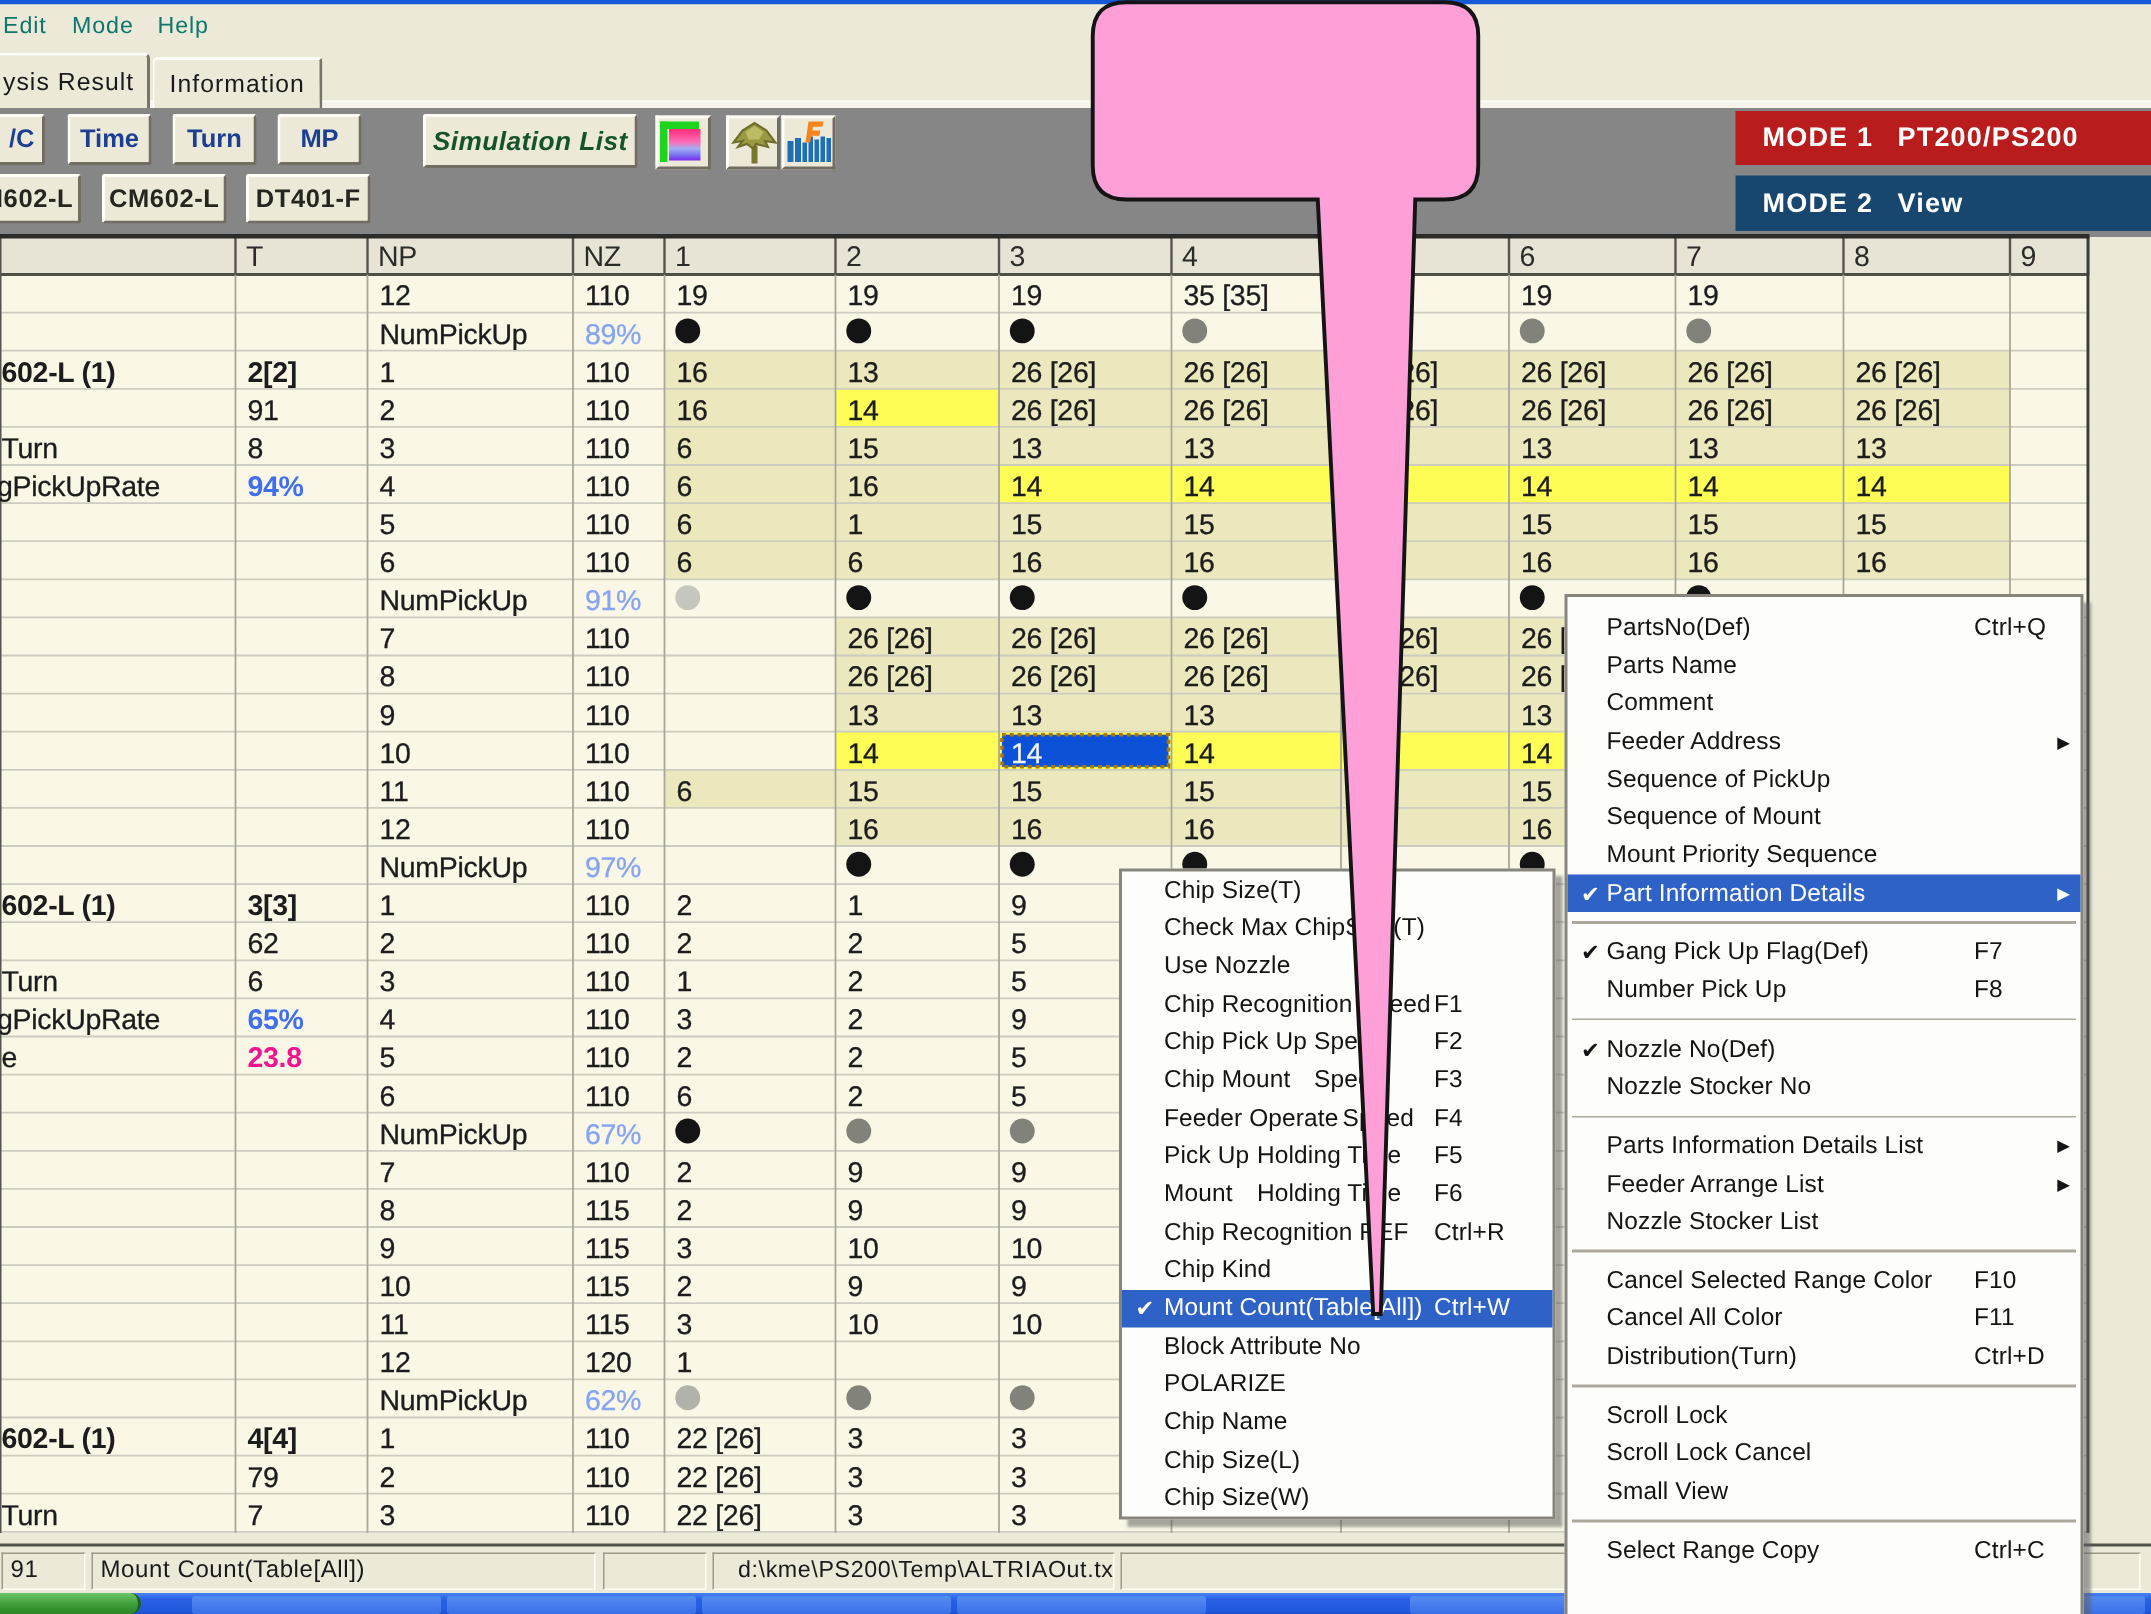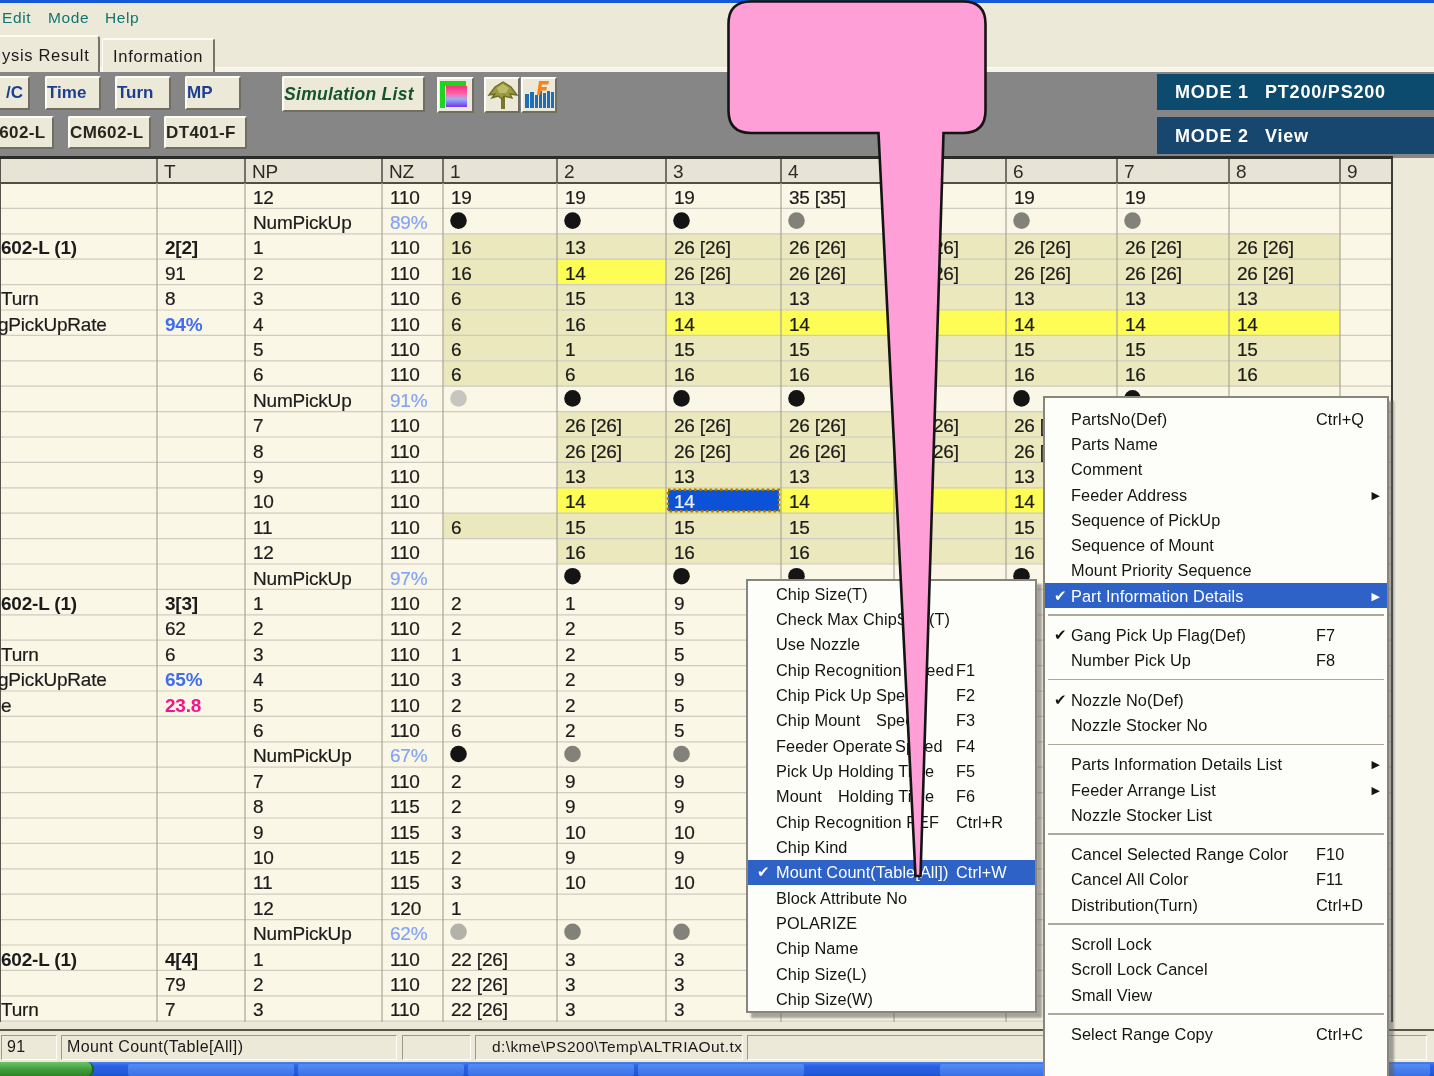--- a/index.html
+++ b/index.html
@@ -8,21 +8,21 @@
 .menubar {position:absolute;left:0;top:3px;width:1434px;height:30px;background:#ece9d8;}
 .menubar span {position:absolute;top:6px;font-size:15.5px;color:#0f766e;letter-spacing:0.6px}
 .tabrow {position:absolute;left:0;top:33px;width:1434px;height:39px;background:#ece9d8;}
 .tabline {position:absolute;left:0;top:67px;width:1434px;height:5px;background:#f7f5eb;border-top:1.5px solid #fcfbf5}
 .tab1 {position:absolute;left:-10px;top:35px;width:110px;height:37px;background:#ece9d8;border-top:2px solid #fcfbf4;border-right:2px solid #78746a;border-radius:0 4px 0 0;z-index:3}
 .tab1 span,.tab2 span {position:absolute;top:9px;font-size:16.5px;color:#1a1a1a;letter-spacing:0.7px;white-space:nowrap}
 .tab1 span {left:12px}
 .tab2 {position:absolute;left:102px;top:38px;width:113px;height:34px;background:#ece9d8;border-top:2px solid #fcfbf4;border-right:2px solid #78746a;border-left:1px solid #fff;border-radius:3px 3px 0 0;z-index:2}
 .tab2 span {left:10px;top:7px}
 .toolbar {position:absolute;left:0;top:72px;width:1434px;height:86px;background:#868686;}
-.btn {position:absolute;background:#ece9d8;border-top:2px solid #fdfcf5;border-left:2px solid #fdfcf5;border-right:2px solid #716d60;border-bottom:2px solid #716d60;border-radius:2px;color:#1c3f92;font-weight:bold;font-size:17px;z-index:4}
+.btn {position:absolute;background:#ece9d8;border-top:2px solid #fdfcf5;border-left:2px solid #fdfcf5;border-right:2px solid #716d60;border-bottom:2px solid #716d60;border-radius:2px;color:#1c3f92;font-weight:bold;font-size:17px;text-align:center;z-index:4}
 .btn2 {color:#26261f;letter-spacing:0.4px}
 .ibtn {position:absolute;top:77px;width:37px;height:36px;background:#ece9d8;border-top:2px solid #fdfcf5;border-left:2px solid #fdfcf5;border-right:2px solid #716d60;border-bottom:2px solid #716d60;}
 .mode {position:absolute;left:1157px;width:277px;color:#fff;font-weight:bold;font-size:18px;letter-spacing:0.8px;z-index:4}
 .mode span {position:absolute;top:50%;transform:translateY(-50%)}
 .statusbar {position:absolute;left:0;top:1029px;width:1434px;height:33px;background:#ece9d8;border-top:2.5px solid #55544a;z-index:20}
 .sc {position:absolute;top:4px;height:25px;border:1.5px solid;border-color:#9c998b #fffef6 #fffef6 #9c998b;font-size:16px;line-height:22px;color:#1a1a1a;padding-left:5px;letter-spacing:0.4px;white-space:nowrap;overflow:hidden}
 .taskbar {position:absolute;left:0;top:1062px;width:1434px;height:14px;background:linear-gradient(#4a82f4 0%,#2a60e2 30%,#2159de 85%,#1c50c8 100%);z-index:20}
 .start {position:absolute;left:0;top:1062px;width:94px;height:14px;background:linear-gradient(#6cc468,#3b9a36 60%,#2e8429);border-radius:0 8px 8px 0;border-right:2px solid #1c6418;z-index:22}
 .task {position:absolute;top:1064px;height:12px;background:linear-gradient(#558cf2,#3a70e8);border-radius:2px;z-index:21}
 .menu {position:absolute;background:#fdfdfa;border:2px solid #87857c;box-shadow:5px 5px 2px rgba(94,94,94,0.55);z-index:40}
@@ -86,21 +86,21 @@
           <rect x="16" y="12" width="3" height="17"></rect>
           <rect x="20" y="14" width="3" height="15"></rect>
           <rect x="24" y="12" width="3" height="17"></rect>
           <rect x="28" y="13" width="3" height="16"></rect>
         </g>
 <path d="M14 16 L16 2 L26 2 L25.2 5.5 L19 5.5 L18.6 8 L24 8 L23.2 11.5 L18 11.5 L17 16 Z" fill="#f5831e"></path>
       </svg></div>
 <div class="btn btn2" style="left:-30px;top:116px;width:84px;height:33px;line-height:29px">CM602-L</div>
 <div class="btn btn2" style="left:68px;top:116px;width:83px;height:33px;line-height:29px">CM602-L</div>
 <div class="btn btn2" style="left:164px;top:116px;width:83px;height:33px;line-height:29px">DT401-F</div>
-<div class="mode" style="top:74px;height:36px;background:#0c4a6e">
+<div class="mode" style="top:74px;height:36px;background:#b91c1c">
       <span style="left:18px">MODE 1</span>
       <span style="left:108px">PT200/PS200</span>
     </div>
 <div class="mode" style="top:117px;height:37px;background:#17476e">
       <span style="left:18px">MODE 2</span>
       <span style="left:108px">View</span>
     </div>
 <svg width="1393" height="864" viewBox="0 0 1393 864" style="position:absolute;left:0;top:158px">
 <rect width="1393" height="864" fill="#faf7e6"></rect>
 <rect width="1393" height="25.0" fill="#e7e4d6"></rect>

